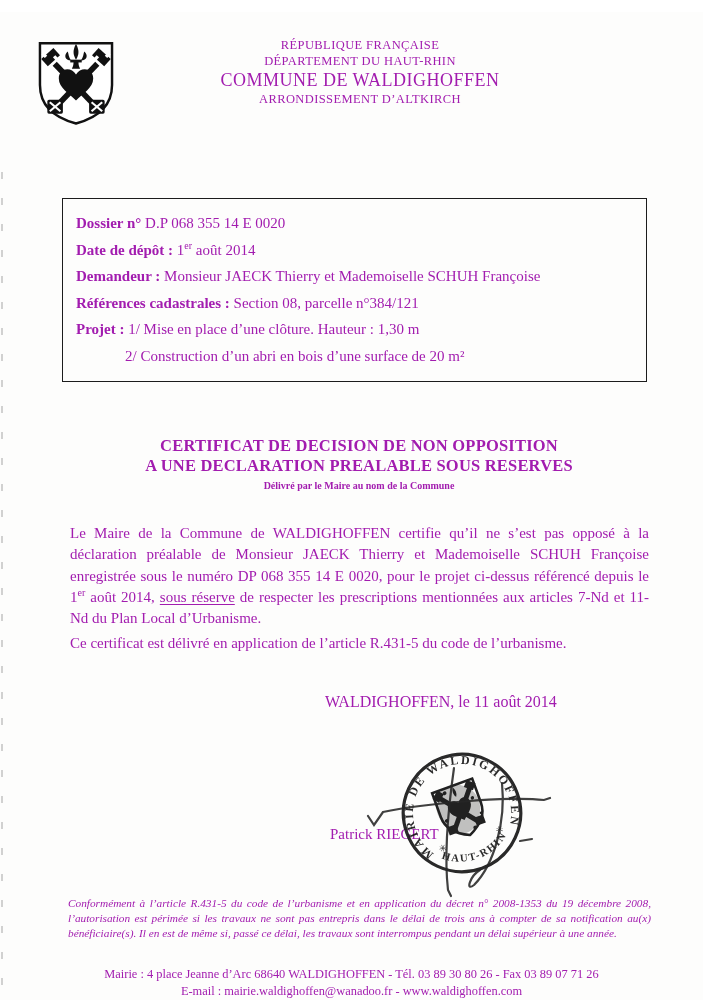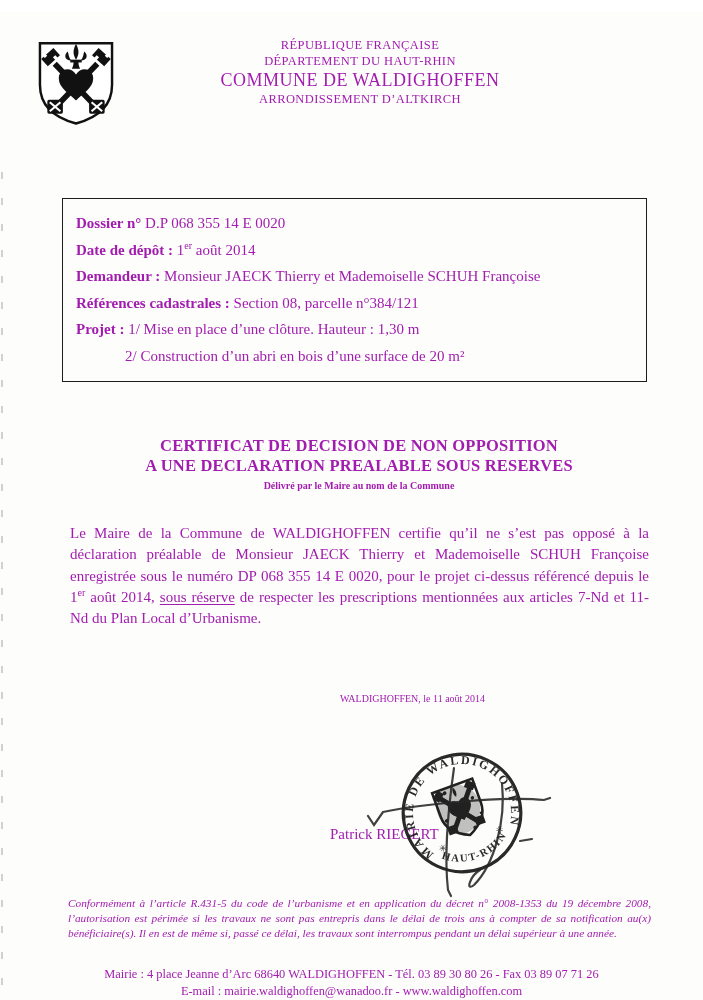--- a/index.html
+++ b/index.html
@@ -32,21 +32,21 @@
   .row.indent{padding-left:49px;}
   sup.sc{font-size:10px;line-height:0;vertical-align:super;}
   
   .title-block{position:absolute;left:70px;top:424px;width:578px;text-align:center;font-weight:bold;}
   .t-main{font-size:16.5px;line-height:20px;letter-spacing:.2px;}
   .t-sub{font-size:10px;line-height:18px;margin-top:1px;}
   
   .para{position:absolute;left:70px;width:579px;font-size:15px;line-height:21.3px;margin:0;}
   .just{text-align:justify;}
   .u{text-decoration:underline;text-underline-offset:2px;}
-  .place-date{position:absolute;left:340px;top:681px;font-size:10px;}
+  .place-date{position:absolute;left:325px;top:681px;font-size:16px;}
   .role{position:absolute;left:327px;top:716px;font-size:15px;line-height:20.5px;}
   .signer{position:absolute;left:330px;top:814px;font-size:15px;}
   
   .stamp{
     position:absolute;left:398px;top:737px;width:128px;height:128px;
     transform:rotate(-20deg);opacity:.93;
   }
   .sig{position:absolute;left:358px;top:738px;width:225px;height:155px;}
   
   .legal{
@@ -130,20 +130,21 @@
   </section>
 
   <div class="title-block">
     <div class="t-main">CERTIFICAT DE DECISION DE NON OPPOSITION</div>
     <div class="t-main">A UNE DECLARATION PREALABLE SOUS RESERVES</div>
     <div class="t-sub">Délivré par le Maire au nom de la Commune</div>
   </div>
 
   <p class="para just" style="top:511px;"><span>Le Maire de la Commune de WALDIGHOFFEN certifie qu’il ne s’est pas opposé à la déclaration préalable de Monsieur JAECK Thierry et Mademoiselle SCHUH Françoise enregistrée sous le numéro DP 068 355 14 E 0020, pour le projet ci-dessus référencé depuis le 1</span><sup class="sc">er</sup><span> août 2014, </span><span class="u">sous réserve</span><span> de respecter les prescriptions mentionnées aux articles 7-Nd et 11-Nd du Plan Local d’Urbanisme.</span></p>
 
+  <p class="para" style="top:621px;">Ce certificat est délivré en application de l’article R.431-5 du code de l’urbanisme.</p>
 
   <div class="place-date">WALDIGHOFFEN, le 11 août 2014</div>
 
 
   <div class="signer">Patrick RIEGERT</div>
 
   <svg class="stamp" viewBox="0 0 120 120" aria-hidden="true">
     <circle cx="60" cy="60" r="55" fill="none" stroke="#1a1a1a" stroke-width="3"></circle>
     <defs>
       <path id="stampArc" d="M 22.3,86.4 A 46,46 0 1 1 97.7,86.4" fill="none"></path>

